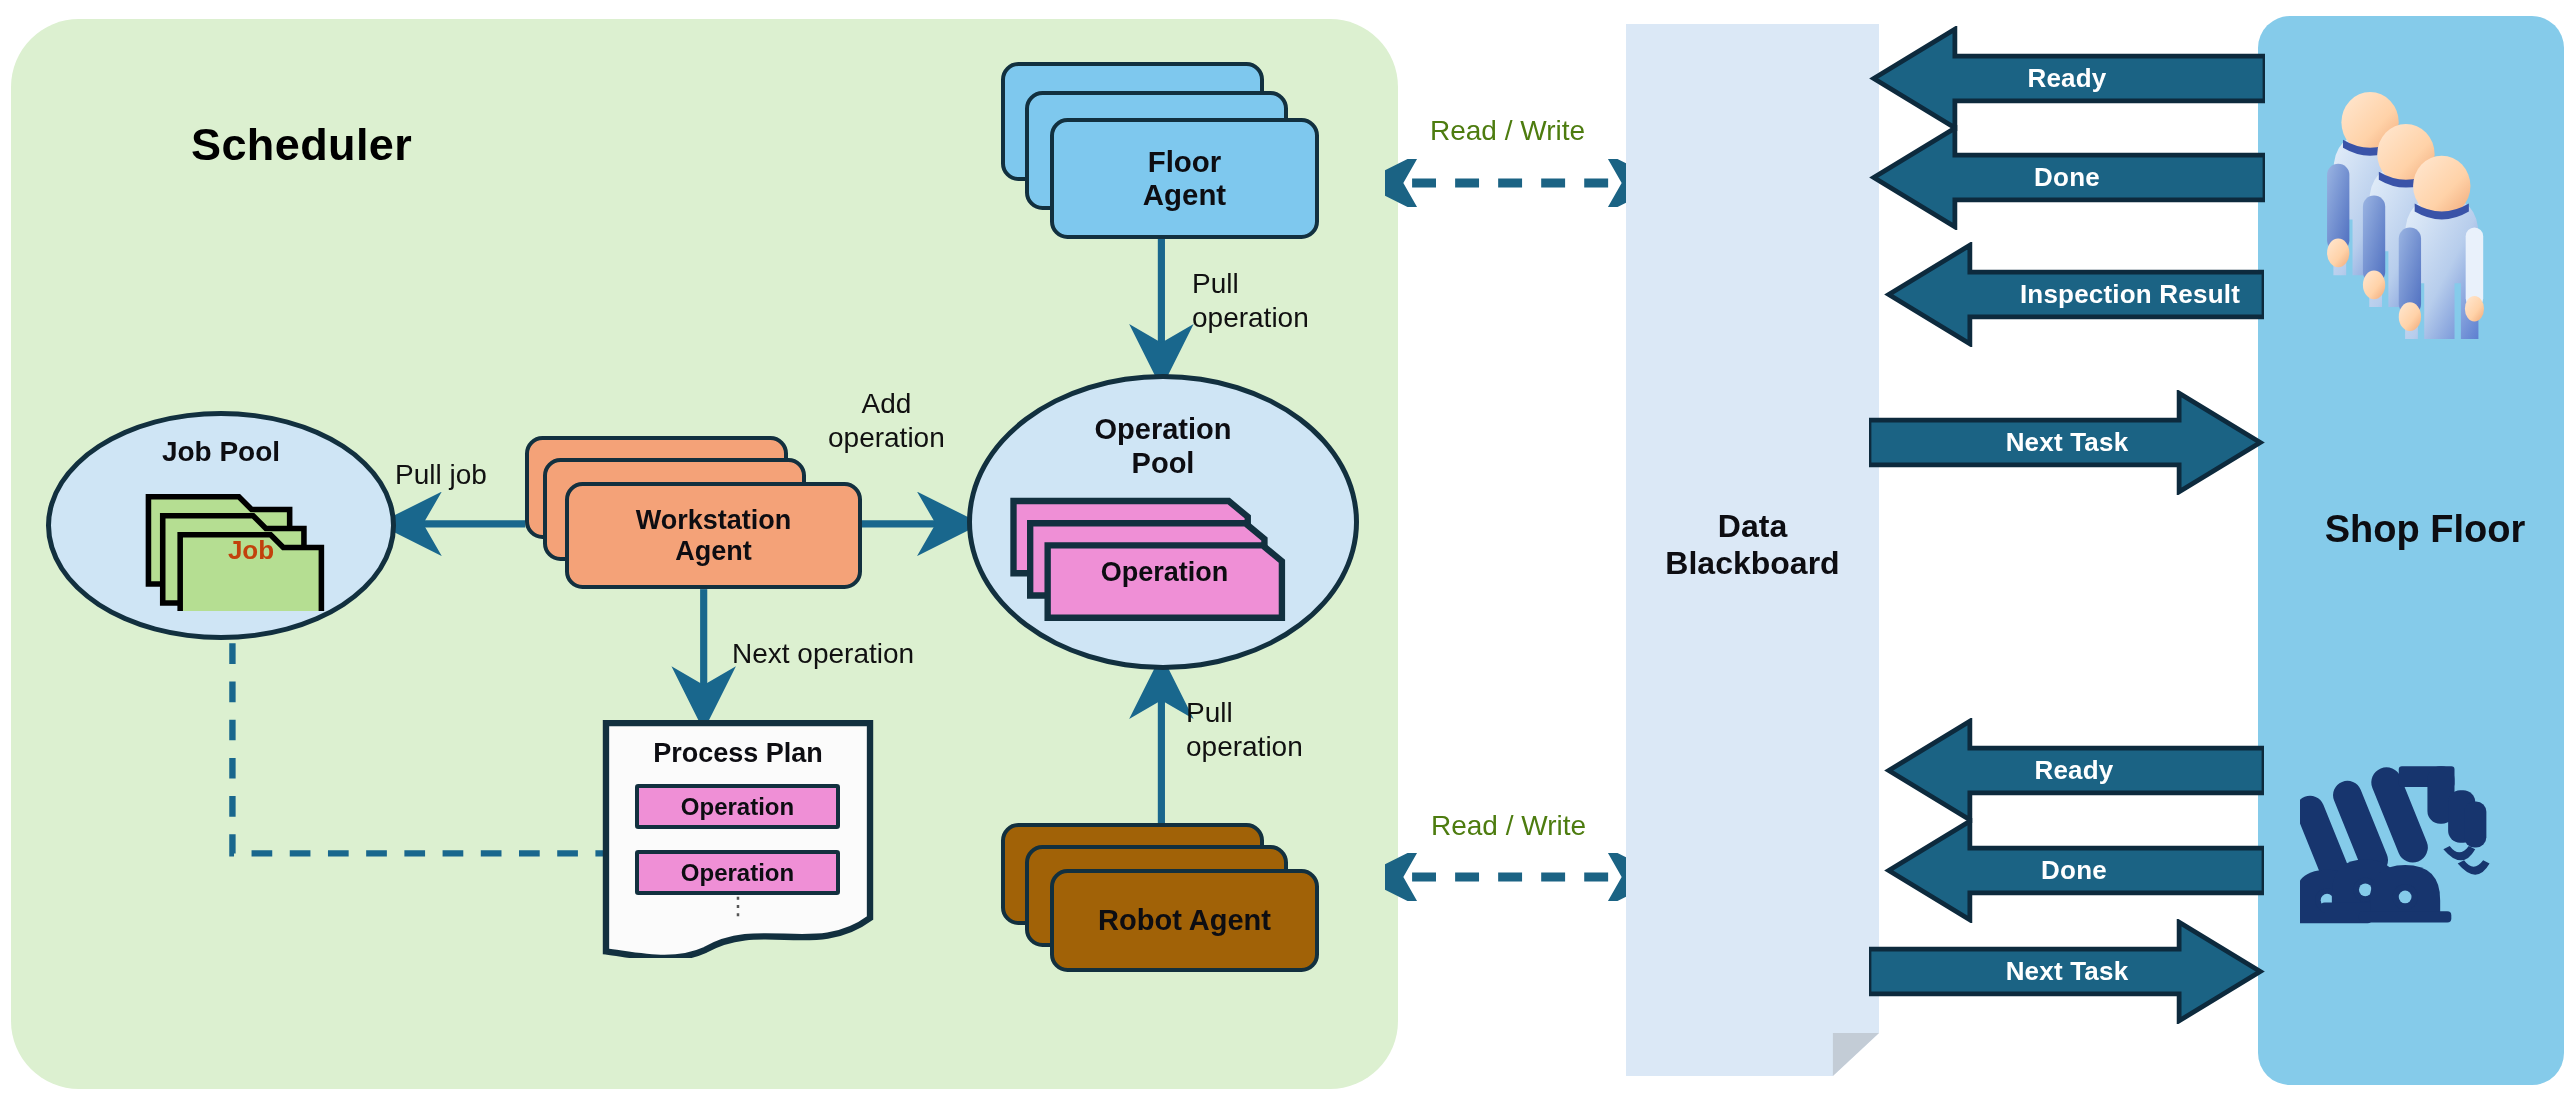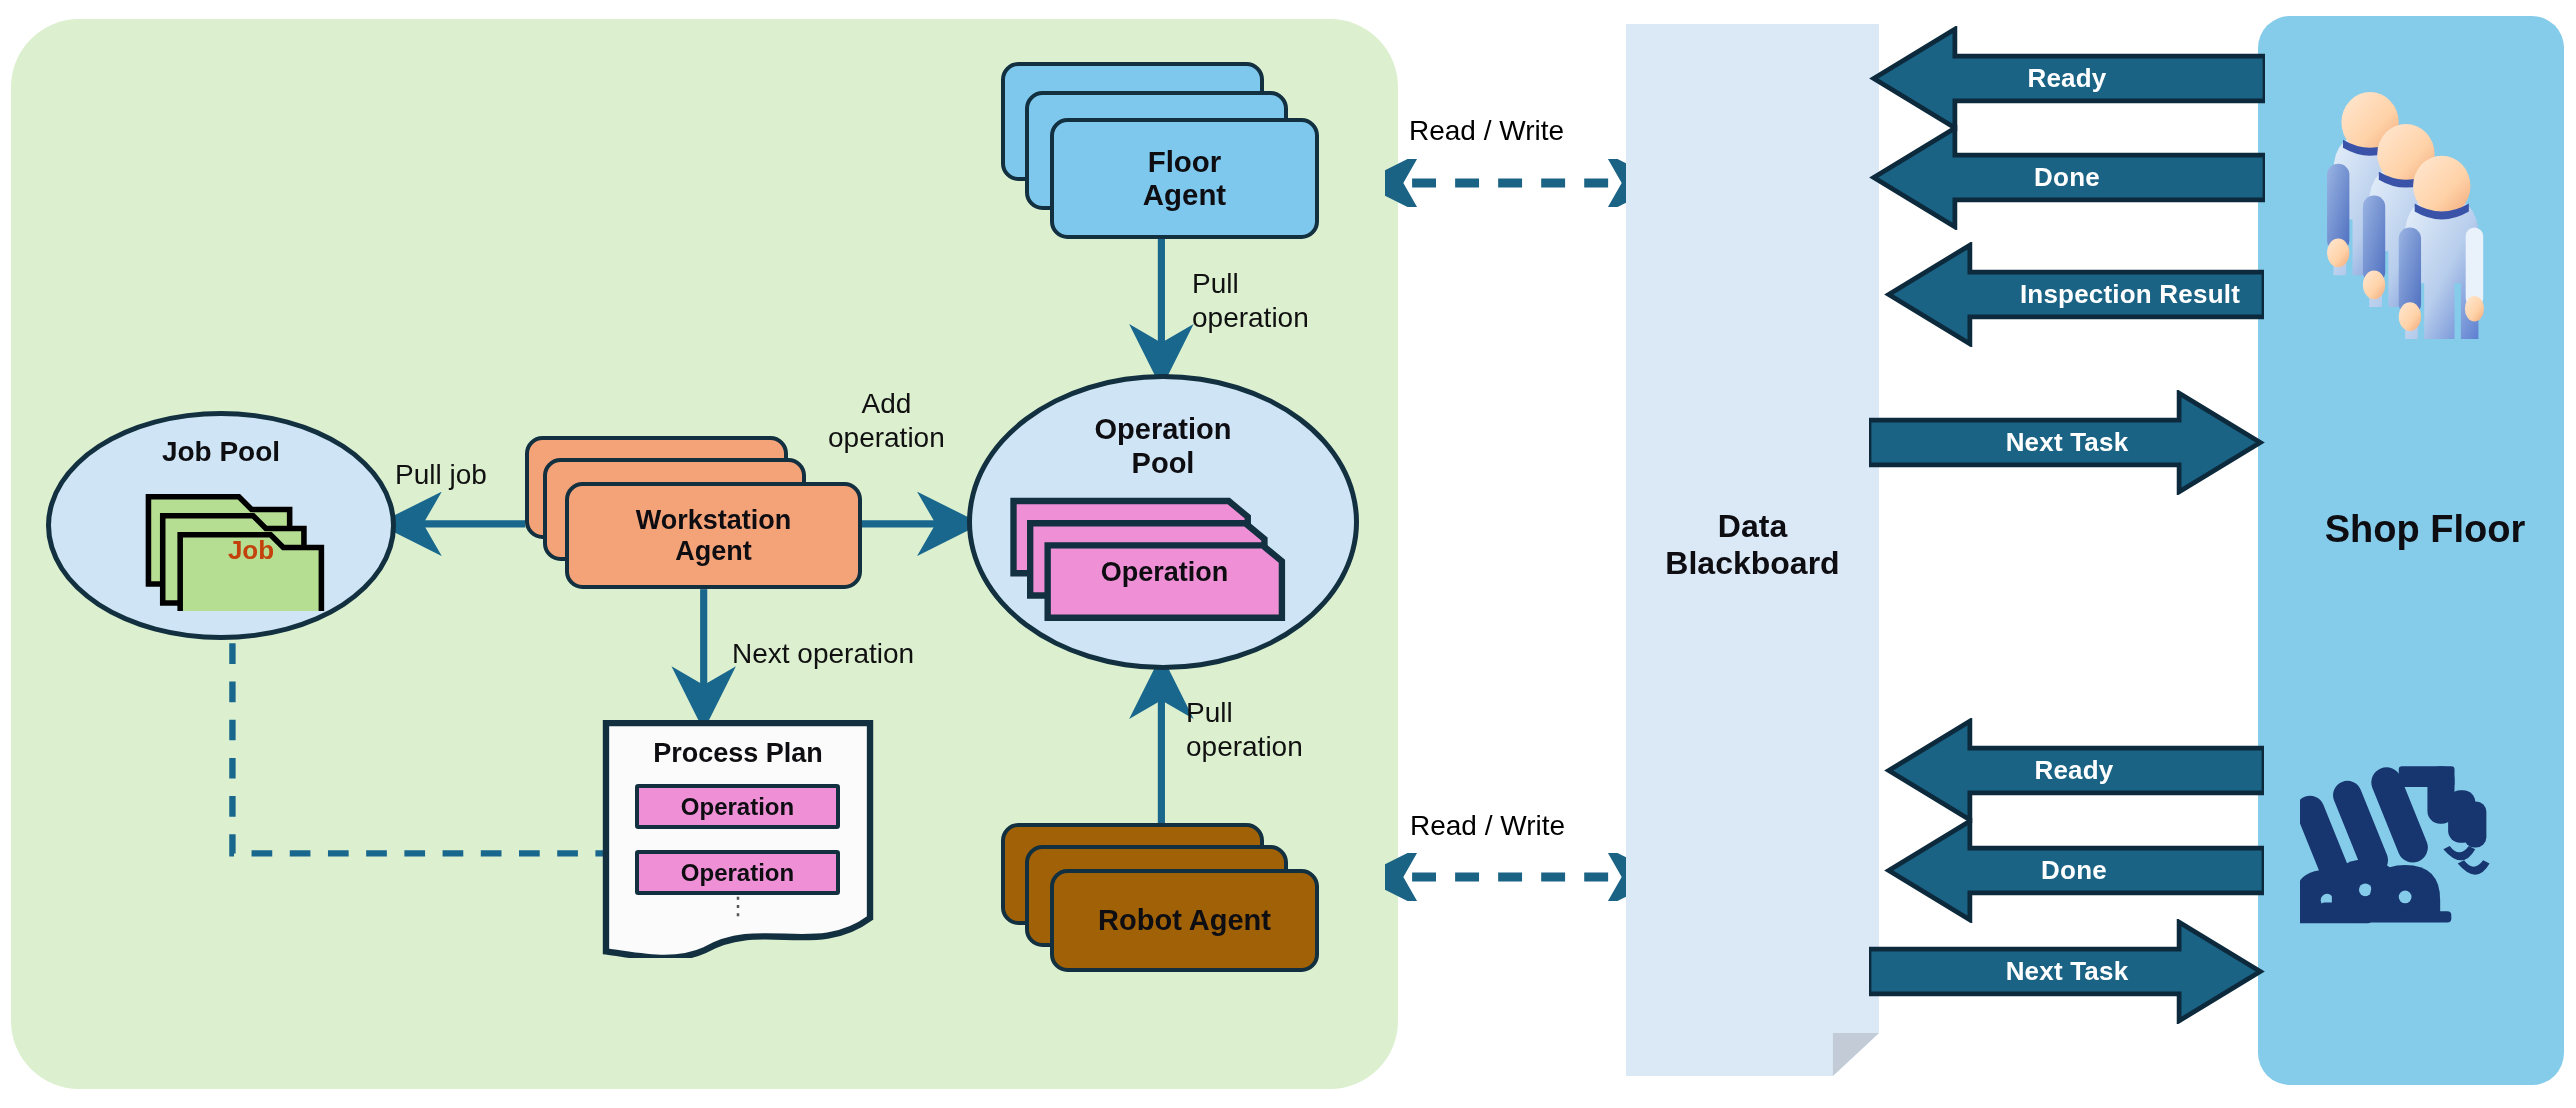--- a/index.html
+++ b/index.html
@@ -28,28 +28,29 @@
   
   #blackboard{left:1626px;top:24px;width:253px;height:1052px;}
   #blackboard-label{position:absolute;left:0;top:484px;width:100%;text-align:center;font-size:32px;font-weight:bold;color:#0d0d12;line-height:1.15;}
   
   #shopfloor{left:2258px;top:16px;width:306px;height:1069px;background:#85cbea;border-radius:32px;}
   #shopfloor-label{position:absolute;left:0;top:508px;width:100%;text-align:center;font-size:38px;font-weight:bold;color:#0d0d12;padding-left:14px;}
   
   .blockarrow{position:absolute;}
   .blockarrow span{position:absolute;left:0;top:0;width:100%;height:100%;display:flex;align-items:center;justify-content:center;color:#fff;font-weight:bold;font-size:26px;letter-spacing:0.2px;}
   
-  .rwlabel{position:absolute;font-size:28px;color:#000000;}
+  .rwlabel{position:absolute;font-size:28px;color:#4d7c0f;margin-left:21px;}
 </style>
 </head>
 <body>
 
 <div id="stage">
 
   <div class="abs" id="scheduler-panel"></div>
+  <div class="abs" id="scheduler-title">Scheduler</div>
 
   <svg class="abs" style="left:0;top:0;width:1401px;height:1109px;overflow:visible" viewBox="0 0 1760 1393" width="1401" height="1109">
     <path d="M 292,760 L 292,1072 L 760,1072" fill="none" stroke="#19678d" stroke-width="8" stroke-dasharray="26,22"></path>
   </svg>
 
   <svg class="abs" style="left:0;top:0;width:1401px;height:1109px;overflow:visible" viewBox="0 0 1760 1393" width="1401" height="1109">
     <defs>
       <marker id="ah" markerWidth="9" markerHeight="9" refX="7" refY="4.5" orient="auto">
         <path d="M0,0 L9,4.5 L0,9 L2.6,4.5 z" fill="#19678d"></path>
       </marker>

